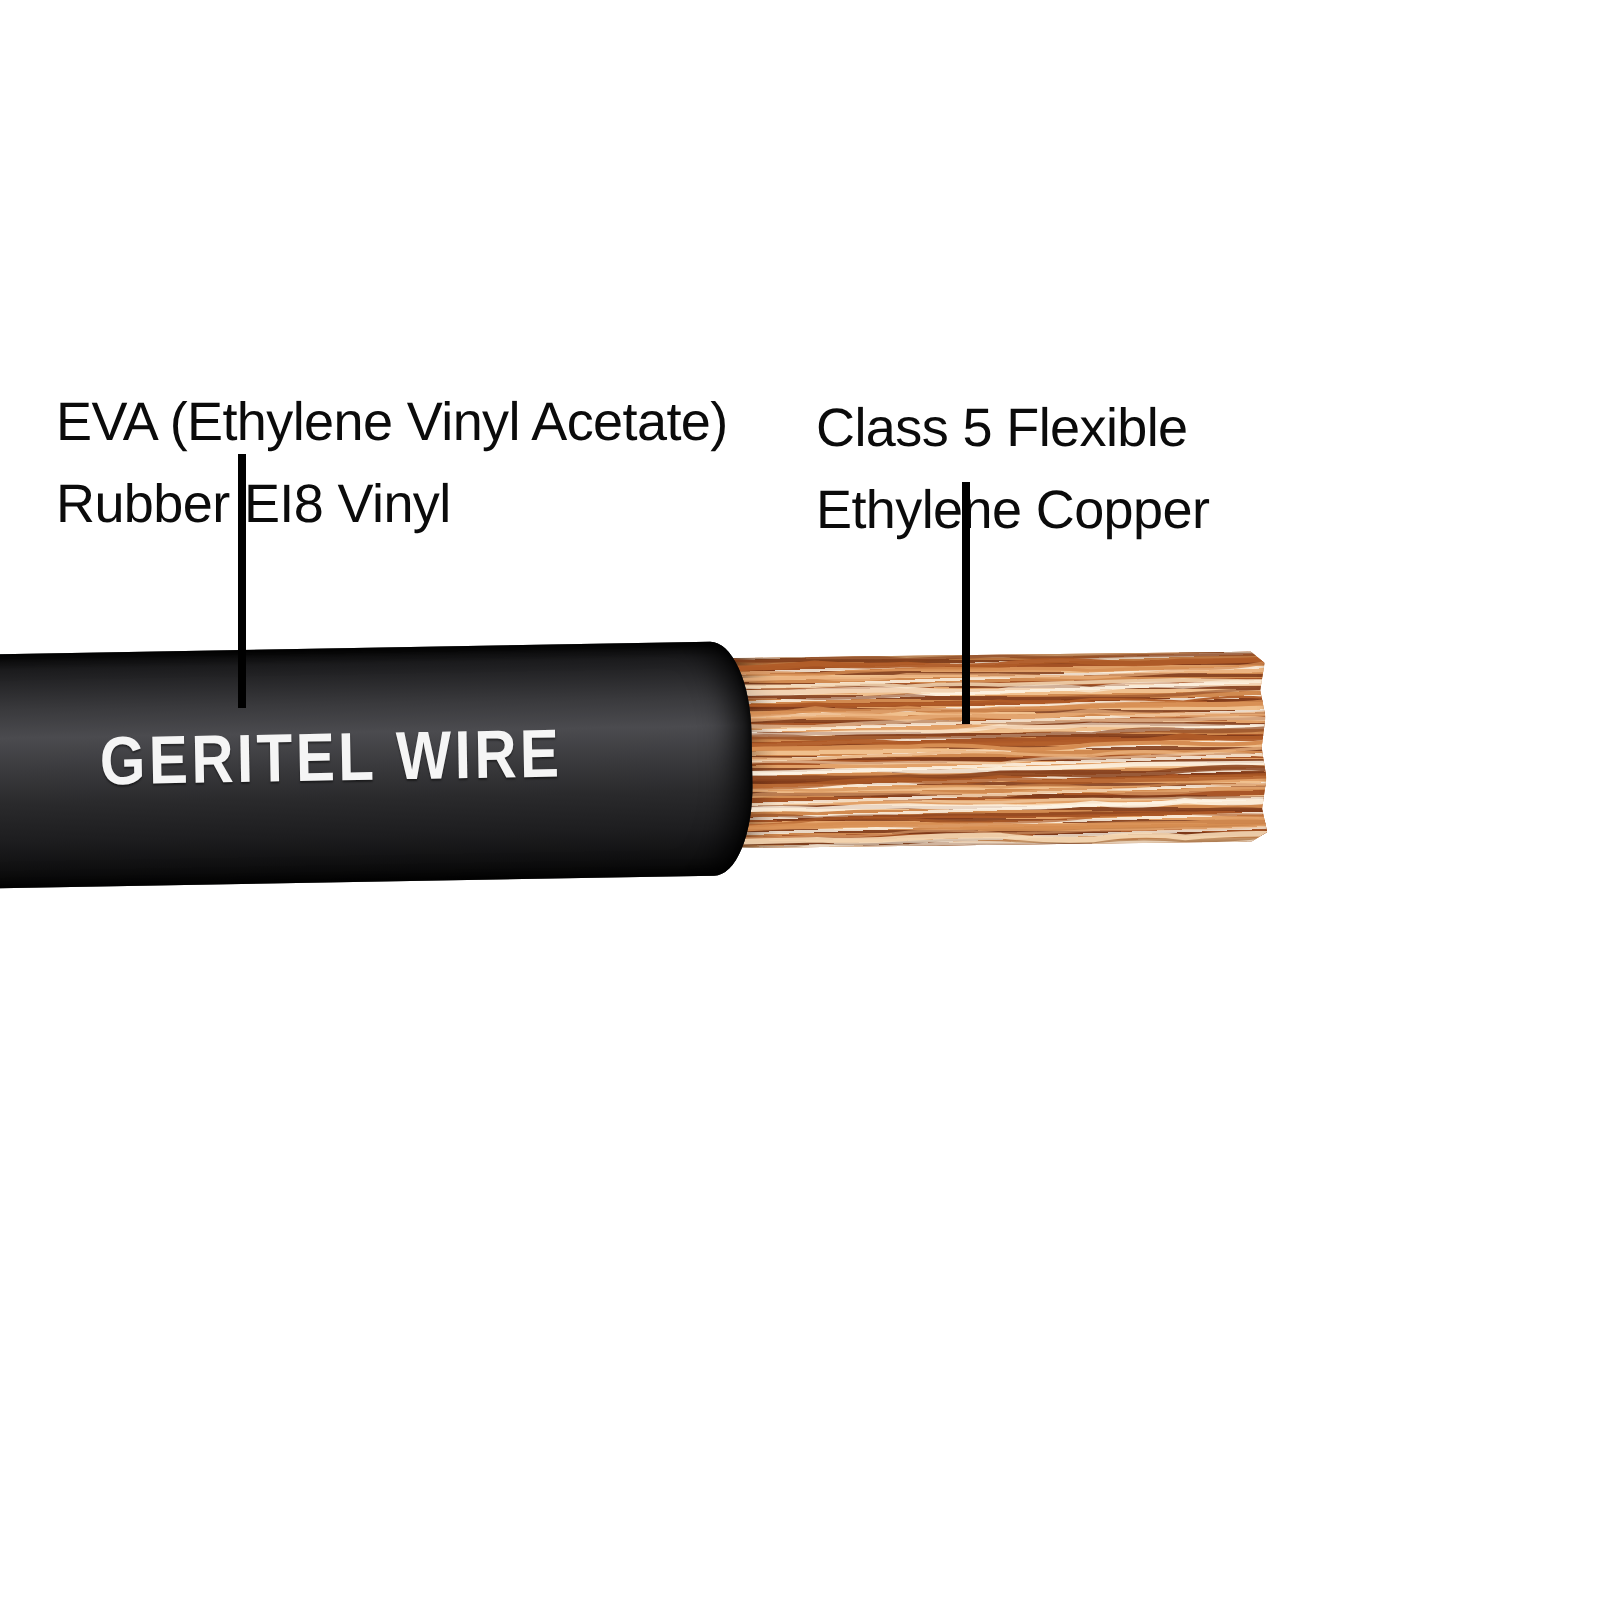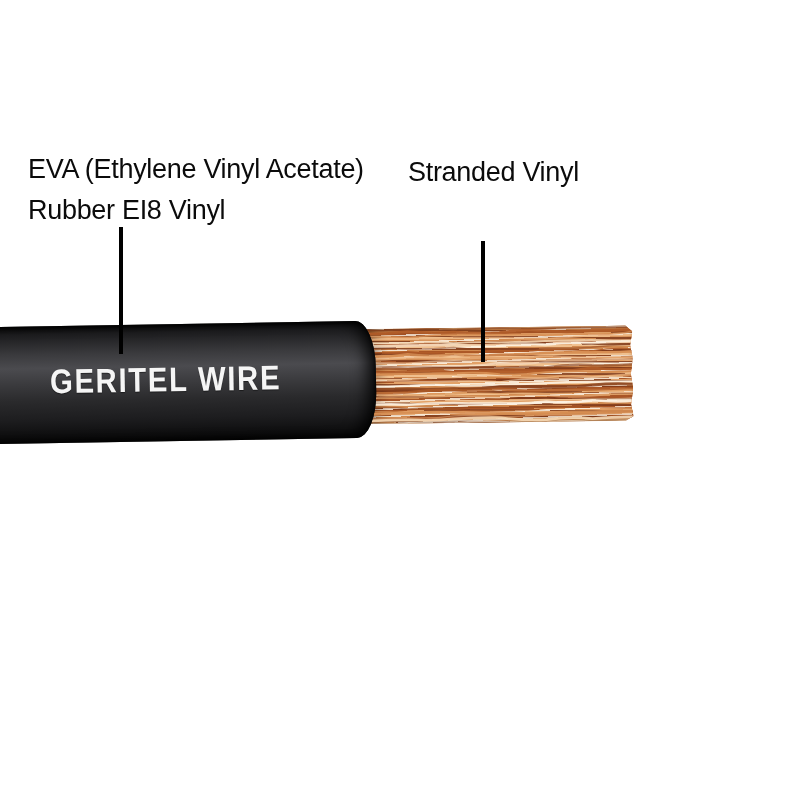--- a/index.html
+++ b/index.html
@@ -11,20 +11,21 @@
     font-family:"Liberation Sans", sans-serif;
   }
   
   .label{
     position:absolute;
     color:#0b0b0b;
     font-size:27px;
     line-height:41px;
     letter-spacing:-0.3px;
     white-space:nowrap;
+    margin-top:42px;
   }
   .label-jacket{left:28px;top:149px;}
   .label-conductor{left:408px;top:152px;}
   
   .pointer{
     position:absolute;width:4px;
     background:var(--pointer,#000);
     z-index:6;
   }
   .pointer-jacket{left:119px;top:227px;height:127px;}
@@ -85,21 +86,22 @@
 <body>
 
 <div class="stage">
 
   <div class="label label-jacket">
     <div>EVA (Ethylene Vinyl Acetate)</div>
     <div>Rubber EI8 Vinyl</div>
   </div>
 
   <div class="label label-conductor">
-    <div>Stranded Vinyl</div>
+    <div>Class 5 Flexible</div>
+    <div>Ethylene Copper</div>
   </div>
 
   <div class="pointer pointer-jacket"></div>
   <div class="pointer pointer-conductor"></div>
 
   <div class="copper">
     <svg viewBox="0 0 271 96" preserveAspectRatio="none">
         <path d="M0 0.5 Q 23 3.6 46 0.9 Q 69 0.1 92 2.2 Q 115 1.7 138 1.0 Q 161 2.8 184 2.3 Q 207 1.7 230 2.1 Q 253 2.2 271 2.5" fill="none" stroke="#8a431f" stroke-width="1.6" opacity="0.69"></path>
         <path d="M0 5.2 Q 23 5.7 46 3.4 Q 69 5.7 92 4.7 Q 115 6.9 138 5.7 Q 161 2.9 184 4.8 Q 207 6.9 230 5.3 Q 253 5.5 271 5.0" fill="none" stroke="#b05c28" stroke-width="2.8" opacity="0.95"></path>
         <path d="M0 7.7 Q 23 7.2 46 9.0 Q 69 7.2 92 7.0 Q 115 7.0 138 7.8 Q 161 7.0 184 9.3 Q 207 8.3 230 8.7 Q 253 9.9 271 6.7" fill="none" stroke="#d68d52" stroke-width="1.7" opacity="0.78"></path>

